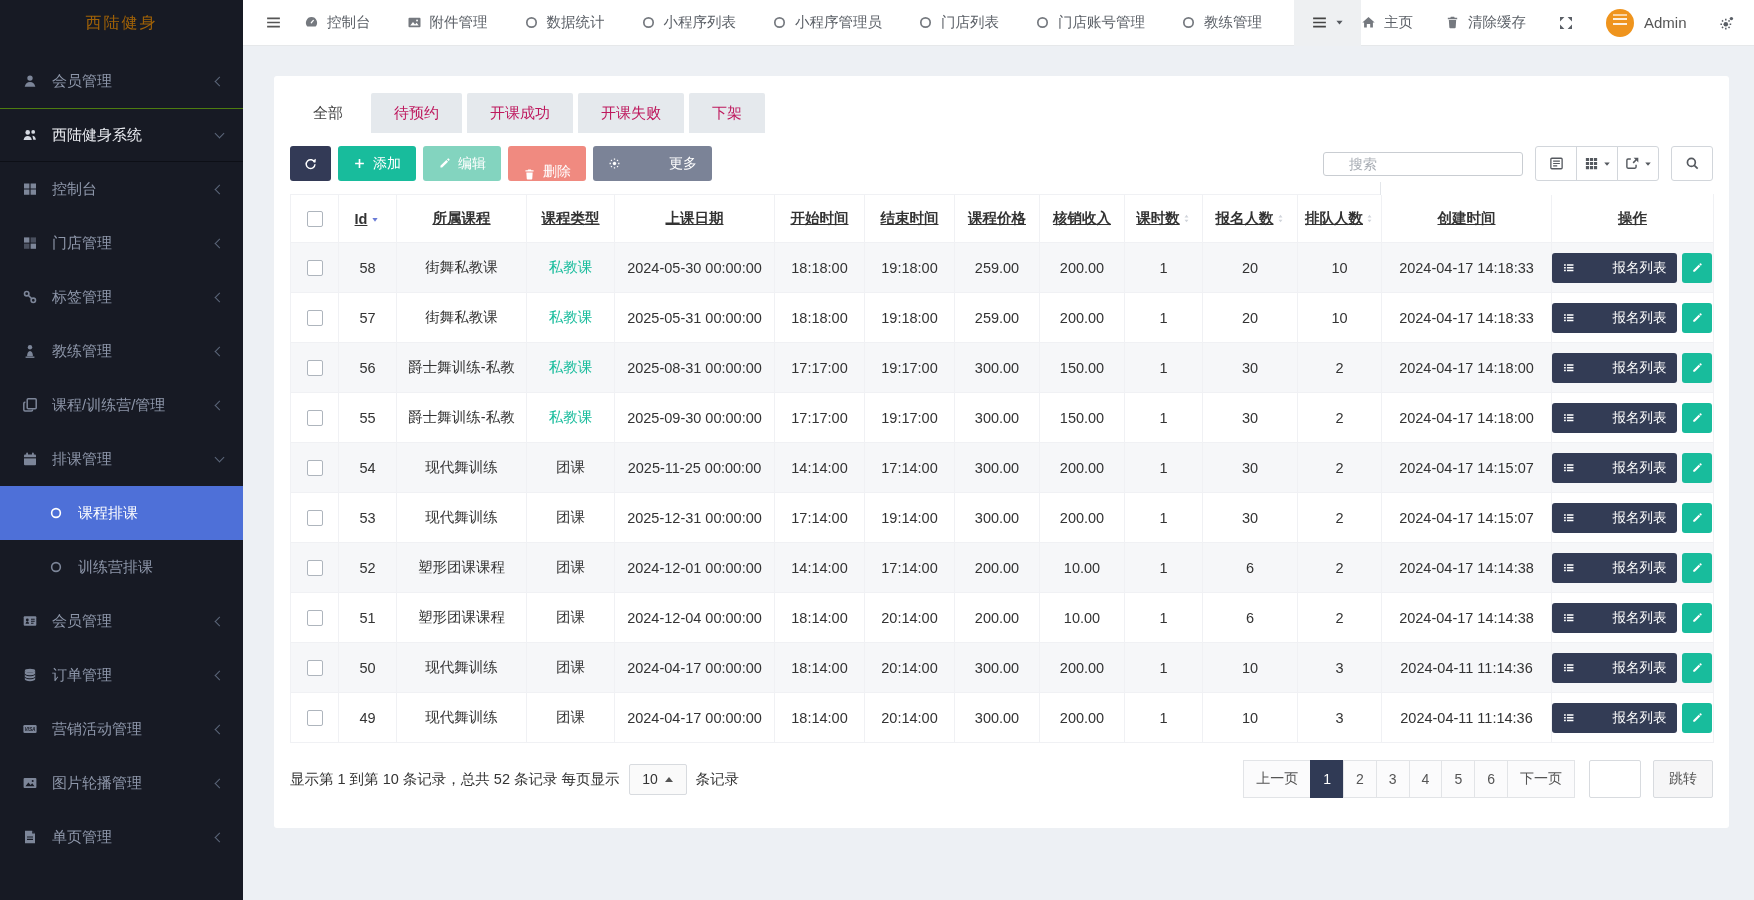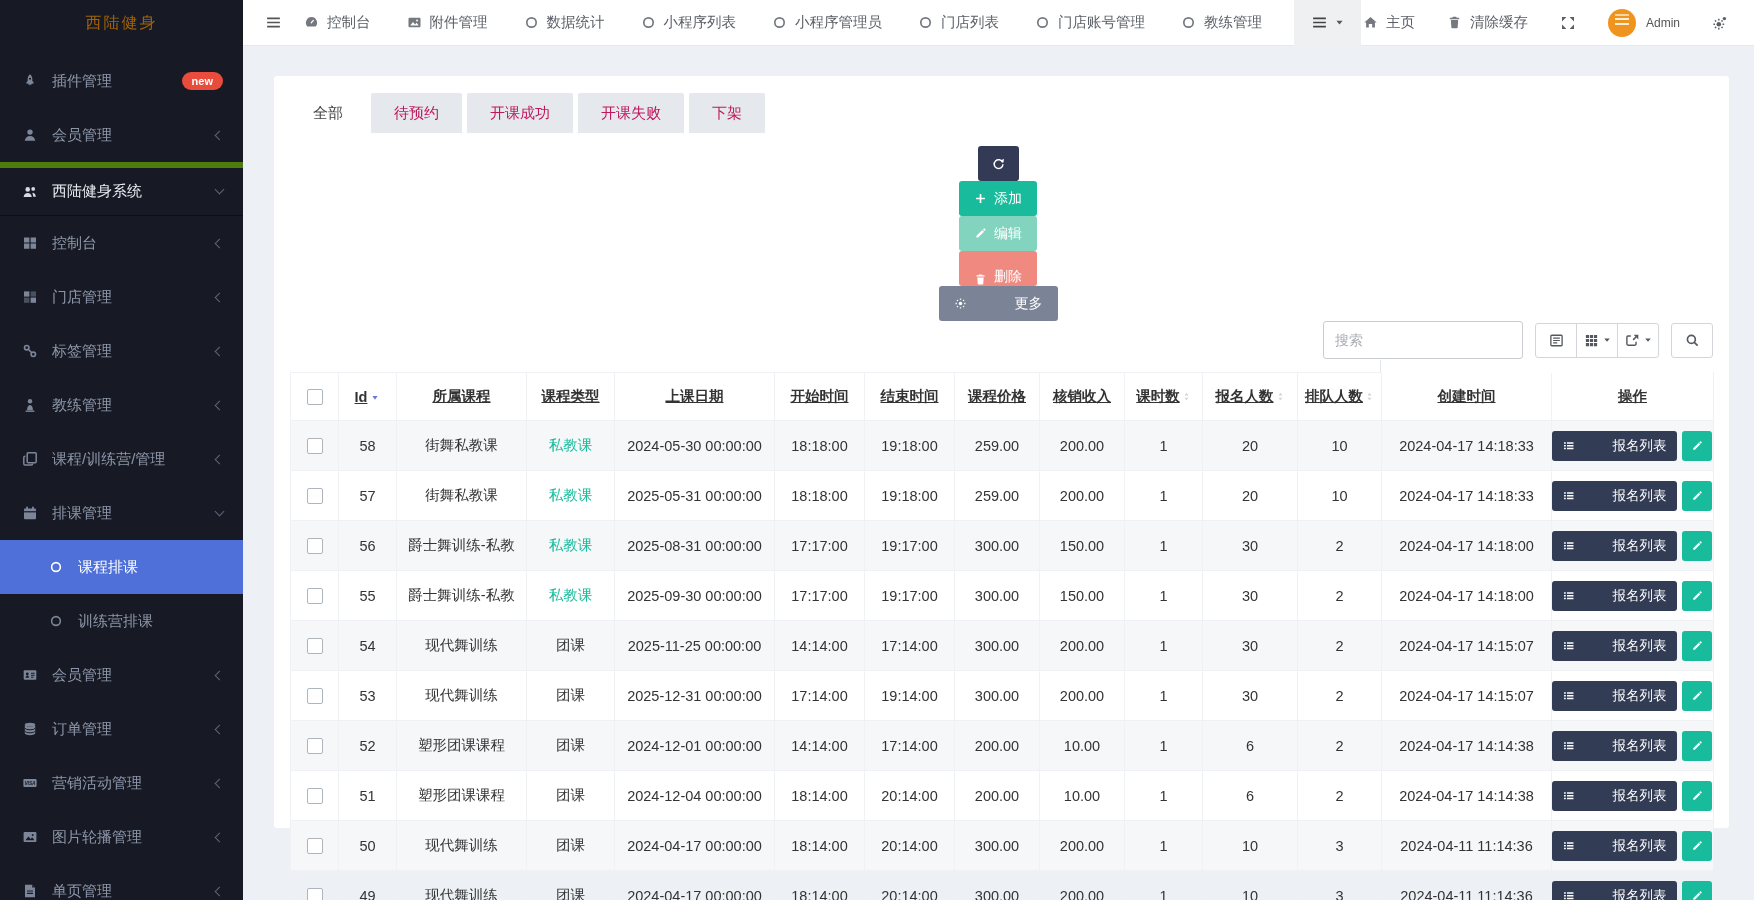--- a/index.html
+++ b/index.html
@@ -8,21 +8,21 @@
   .ic { display:inline-flex; align-items:center; justify-content:center; line-height:0; }
   .ic svg { width:1em; height:1em; }
 
   
   .sidebar { position:fixed; left:0; top:0; bottom:0; width:243px; background:#171a24; z-index:20; overflow:hidden; }
   .brand { height:46px; display:flex; align-items:center; justify-content:center; color:#a16207; font-size:16px; letter-spacing:2px; }
   .menu { padding-top:8px; }
   .menu-item { height:54px; display:flex; align-items:center; padding:0 20px; color:#8e97aa; font-size:15px; cursor:pointer; }
   .menu-item .ic { font-size:16px; width:20px; margin-right:12px; color:#7d8699; }
   .menu-item .mi-label { white-space:nowrap; }
-  .menu-item.group { color:#e9ebf0; border-top:6px solid #4d7c0f; border-bottom:1px solid #0d0f16; }
+  .menu-item.group { color:#e9ebf0; border-top:1px solid #4d7c0f; border-bottom:1px solid #0d0f16; }
   .menu-item.group .ic { color:#d6dae2; }
   .menu-item.sub { padding-left:46px; }
   .menu-item.sub .ic { font-size:14px; }
   .menu-item.active { background:#4e70d8; color:#fff; }
   .menu-item.active .ic { color:#fff; }
   .badge-new { margin-left:auto; background:#e74c3c; color:#fff; font-size:11px; font-weight:bold; padding:3px 10px; border-radius:10px; }
   .chev { margin-left:auto; width:7px; height:7px; border-right:1.5px solid #5c667a; border-bottom:1.5px solid #5c667a; flex:none; }
   .chev.left { transform:rotate(135deg); }
   .chev.down { transform:rotate(45deg); margin-top:-4px; }
 
@@ -30,42 +30,42 @@
   .topbar { margin-left:243px; height:46px; background:#fff; display:flex; align-items:center; border-bottom:1px solid #e6e8ea; }
   .tb-toggle { padding:0 22px; color:#555; font-size:17px; cursor:pointer; }
   .tb-nav { display:flex; align-items:center; gap:36px; }
   .tb-item { display:flex; align-items:center; gap:8px; color:#5a5f66; font-size:14.5px; cursor:pointer; white-space:nowrap; }
   .tb-item .ic { font-size:15px; color:#75797f; }
   .tb-menus { height:46px; background:#eef0f2; display:flex; align-items:center; gap:7px; padding:0 17px; margin-left:32px; color:#444; cursor:pointer; }
   .tb-menus .ic { font-size:17px; }
   .tb-menus .mini-caret { font-size:9px; }
   .tb-right { margin-left:auto; display:flex; align-items:center; gap:32px; padding-right:26px; }
   .tb-right > .ic { font-size:16px; color:#5a5f66; cursor:pointer; }
-  .tb-user { display:flex; align-items:center; gap:10px; color:#555; font-size:12px; cursor:pointer; }
+  .tb-user { display:flex; align-items:center; gap:10px; color:#555; font-size:15px; cursor:pointer; }
   .avatar { width:28px; height:28px; border-radius:50%; background:#ef941d; position:relative; flex:none; }
   .avatar::before { content:""; position:absolute; left:7px; top:9px; width:14px; height:2px; background:rgba(255,255,255,.85); box-shadow:0 5px 0 rgba(255,255,255,.85), 0 -4px 0 rgba(255,255,255,.6); }
 
   
   .content { margin-left:243px; height:854px; padding:30px 25px 0 31px; }
   .panel { background:#fff; border-radius:3px; height:752px; padding:14px 16px; position:relative; }
 
   .tabs { display:flex; gap:5px; align-items:flex-start; height:46px; }
   .tab { height:40px; margin-top:3px; display:flex; align-items:center; padding:0 23px; background:#e5e9ed; color:#be185d; font-size:15px; border-radius:2px 2px 0 0; cursor:pointer; }
   .tab.active { height:46px; margin-top:0; background:#fff; color:#444; }
 
-  .toolbar { display:flex; align-items:center; margin-top:10px;flex-direction:column; }
+  .toolbar { display:flex; align-items:center; margin-top:10px; }
   .btn { height:35px; border:none; border-radius:3px; color:#fff; font-size:14px; display:inline-flex; align-items:center; gap:7px; padding:0 15px; margin-right:7px; cursor:pointer; font-family:inherit; }
   .btn .ic { font-size:13px; }
   .btn-refresh { background:#333a56; width:41px; justify-content:center; padding:0; font-size:15px; }
   .btn-add { background:#18bc9c; }
   .btn-edit { background:#83d4bf; }
   .btn-del { background:#f08a80;align-items:flex-end; }
   .btn-more { background:#7b8397;gap:48px; }
   .toolbar-right { margin-left:auto; display:flex; align-items:center; }
-  .search-input { width:200px; height:38px; border:1px solid #c9cdd2; border-radius:3px; padding:0 11px; font-size:14px; color:#555; outline:none; font-family:inherit; }
+  .search-input { width:200px; height:24px; border:1px solid #c9cdd2; border-radius:3px; padding:0 25px; font-size:14px; color:#555; outline:none; font-family:inherit; }
   .search-input::placeholder { color:#a9aeb5; }
   .icon-btn-group { display:flex; margin-left:12px; }
   .icon-btn { height:35px; min-width:42px; background:#fff; border:1px solid #d2d6db; color:#55595f; display:inline-flex; align-items:center; justify-content:center; gap:4px; cursor:pointer; font-size:15px; }
   .icon-btn-group .icon-btn { margin-left:-1px; border-radius:0; }
   .icon-btn-group .icon-btn:first-child { border-radius:3px 0 0 3px; margin-left:0; }
   .icon-btn-group .icon-btn:last-child { border-radius:0 3px 3px 0; }
   .mini-caret { font-size:8px; color:#55595f; }
   .search-btn { margin-left:12px; border-radius:3px; }
 
   
@@ -98,30 +98,20 @@
   .page-cell.active { background:#303a55; border-color:#303a55; color:#fff; }
   .jump-input { width:52px; height:38px; border:1px solid #d8dbdf; border-radius:2px; margin-left:14px; outline:none; padding:0 6px; font-size:14px; }
   .jump-btn { height:38px; padding:0 15px; margin-left:12px; border:1px solid #d8dbdf; border-radius:2px; background:#f6f6f7; color:#555; font-size:14px; cursor:pointer; font-family:inherit; }
 </style>
 </head>
 <body>
 
 <aside class="sidebar">
   <div class="brand">西陆健身</div>
   <nav class="menu" id="sidebar-menu">
-      <div class="menu-item">
-        <span class="ic">
-          <svg viewBox="0 0 16 16" fill="currentColor" width="1em" height="1em" aria-hidden="true">
-            <path d="M8 1.3c1.9 1.5 2.7 3.8 2.3 6.5l1.8 2.5-2.4.4-.8 1.9-.9-1.6-.9 1.6-.8-1.9-2.4-.4 1.8-2.5C5.3 5.1 6.1 2.8 8 1.3z"></path>
-            <circle cx="8" cy="5.7" r="1.05" fill="#171a24"></circle>
-          </svg>
-        </span>
-        <span class="mi-label">插件管理</span>
-        <span class="badge-new">new</span>
-      </div>
       <div class="menu-item">
         <span class="ic">
           <svg viewBox="0 0 16 16" fill="currentColor" width="1em" height="1em" aria-hidden="true">
             <circle cx="8" cy="5.1" r="2.7"></circle>
             <path d="M2.7 13.7c.6-3.3 2.4-4.8 5.3-4.8s4.7 1.5 5.3 4.8z"></path>
           </svg>
         </span>
         <span class="mi-label">会员管理</span>
         <span class="chev left"></span>
       </div>

